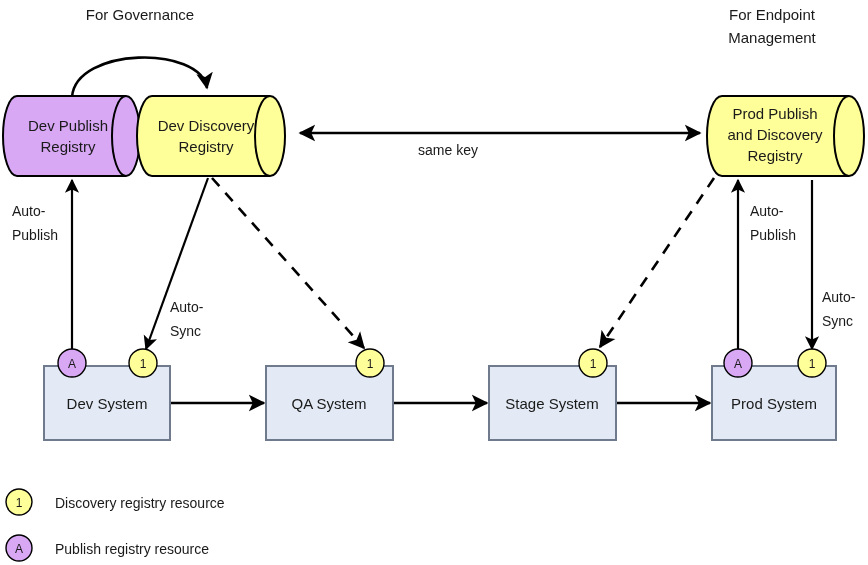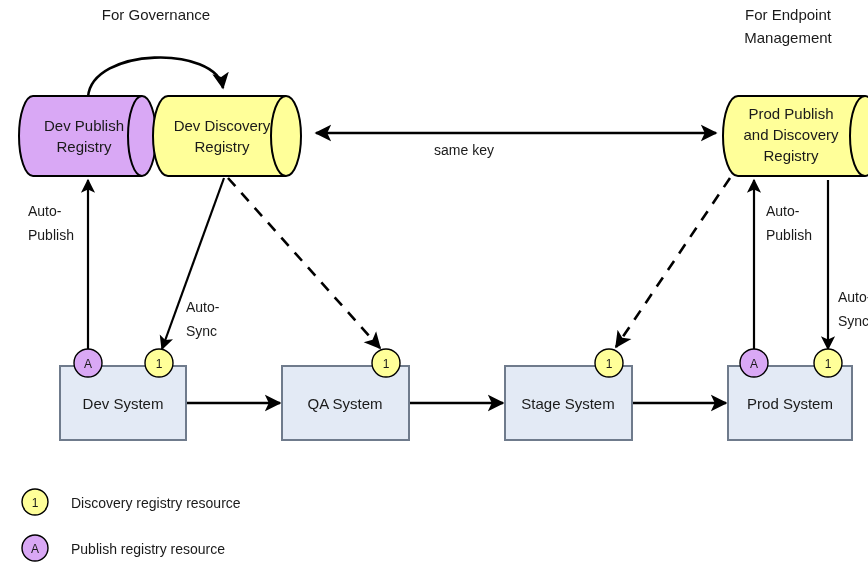--- a/index.html
+++ b/index.html
@@ -11,21 +11,20 @@
   body {
     width: 868px;
     height: 565px;
     overflow: hidden;
     font-family: "Liberation Sans", sans-serif;
   }
   #diagram-root {
     position: relative;
     width: 700px;
     height: 565px;
-    padding-left: 16px;
   }
   svg#diagram {
     display: block;
     width: 868px;
     height: 565px;
   }
   .node-label,
   .edge-label,
   .header-label,
   .legend-label,

